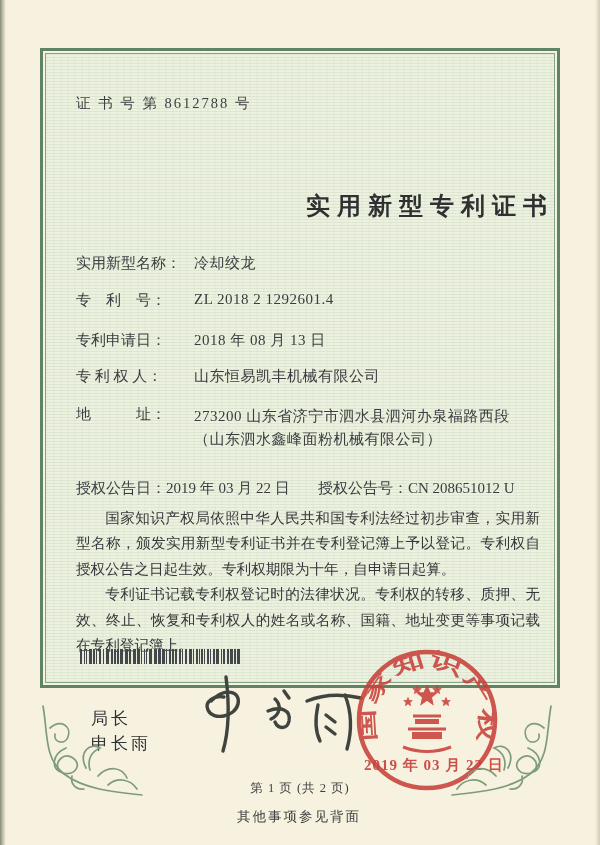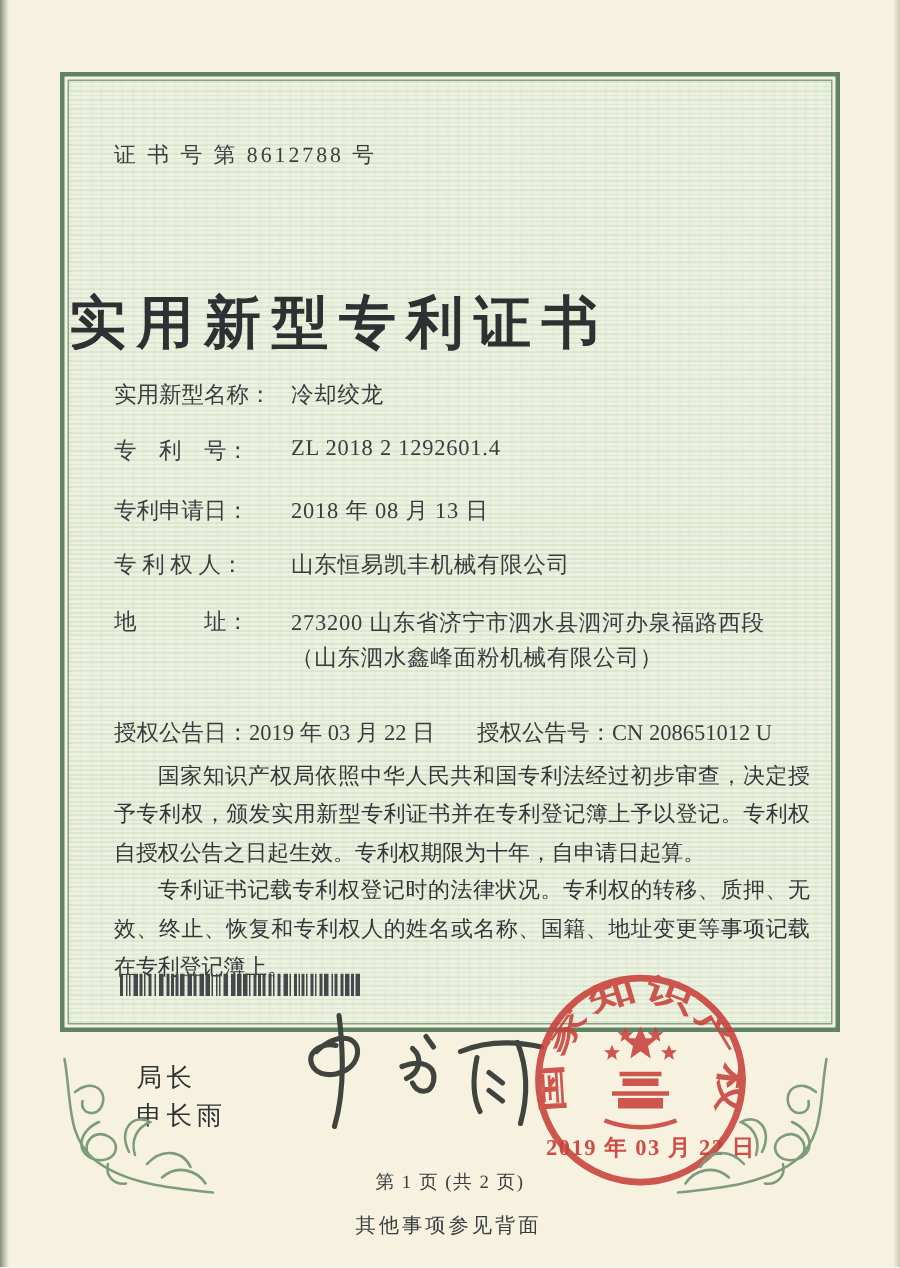--- a/index.html
+++ b/index.html
@@ -11,21 +11,21 @@
     background:linear-gradient(270deg,#cfcbb6 0%,rgba(247,242,223,0) 100%);}
   .frame{position:absolute;left:40px;top:48px;width:520px;height:640px;
     border:3px solid #5f8465;box-sizing:border-box;}
   .frame-inner{position:absolute;left:2px;top:2px;right:2px;bottom:2px;
     border:1px solid #86a588;
     background-color:#edf2e0;
     background-image:repeating-linear-gradient(0deg,rgba(140,170,132,0.16) 0px,rgba(140,170,132,0.16) 1px,rgba(255,255,255,0) 1px,rgba(255,255,255,0) 3px),
       repeating-linear-gradient(90deg,rgba(160,185,150,0.06) 0px,rgba(160,185,150,0.06) 2px,rgba(255,255,255,0) 2px,rgba(255,255,255,0) 7px);}
   .abs{position:absolute;}
   .cert-no{left:30px;top:40px;font-size:14.5px;letter-spacing:2px;color:#3c3f41;}
-  .title{left:0;top:136px;width:100%;text-align:left;font-size:38px;font-weight:bold;
+  .title{left:0;top:136px;width:100%;text-align:right;font-size:24px;font-weight:bold;
     letter-spacing:7px;color:#2e3032;}
   .rows{left:30px;top:200px;width:460px;}
   .row{display:flex;align-items:flex-start;font-size:15px;color:#3a3d40;margin-bottom:11px;}
   .row .lbl{flex:0 0 118px;white-space:nowrap;}
   .row .val{flex:1;letter-spacing:0.5px;}
   .r1{margin-top:0;} .r2{margin-top:27px;} .r3{margin-top:18px;} .r4{margin-top:21px;}
   .r5{margin-top:17px;justify-content:space-between;} .r6{margin-top:19px;} 
   .r6 .val{max-width:372px;line-height:1.55;}
   .grant-row{left:30px;top:425px;width:462px;font-size:15px;color:#3a3d40;display:flex;align-items:center;}
   .grant-left{flex:0 0 242px;white-space:nowrap;}
@@ -312,21 +312,21 @@
       <div class="abs grant-row">
         <span class="grant-left">
           <span>授权公告日：</span><span>2019 年 03 月 22 日</span>
         </span>
         <span class="grant-right">
           <span>授权公告号：</span><span>CN 208651012 U</span>
         </span>
       </div>
 
       <div class="abs paras">
-        <p>国家知识产权局依照中华人民共和国专利法经过初步审查，决定授予专利权，颁发实用新型专利证书并在专利登记簿上予以登记。专利权自授权公告之日起生效。专利权期限为十年，自申请日起算。</p>
+        <p>国家知识产权局依照中华人民共和国专利法经过初步审查，实用新型名称，颁发实用新型专利证书并在专利登记簿上予以登记。专利权自授权公告之日起生效。专利权期限为十年，自申请日起算。</p>
         <p>专利证书记载专利权登记时的法律状况。专利权的转移、质押、无效、终止、恢复和专利权人的姓名或名称、国籍、地址变更等事项记载在专利登记簿上。</p>
       </div>
 
       <svg class="abs barcode" id="barcode" width="162" height="15" viewBox="0 0 162 15">
           <rect x="0" y="0" width="2" height="15" fill="#45484a"></rect>
           <rect x="4" y="0" width="1" height="15" fill="#45484a"></rect>
           <rect x="6" y="0" width="1" height="15" fill="#45484a"></rect>
           <rect x="9" y="0" width="3" height="15" fill="#45484a"></rect>
           <rect x="13" y="0" width="2" height="15" fill="#45484a"></rect>
           <rect x="16" y="0" width="1" height="15" fill="#45484a"></rect>

